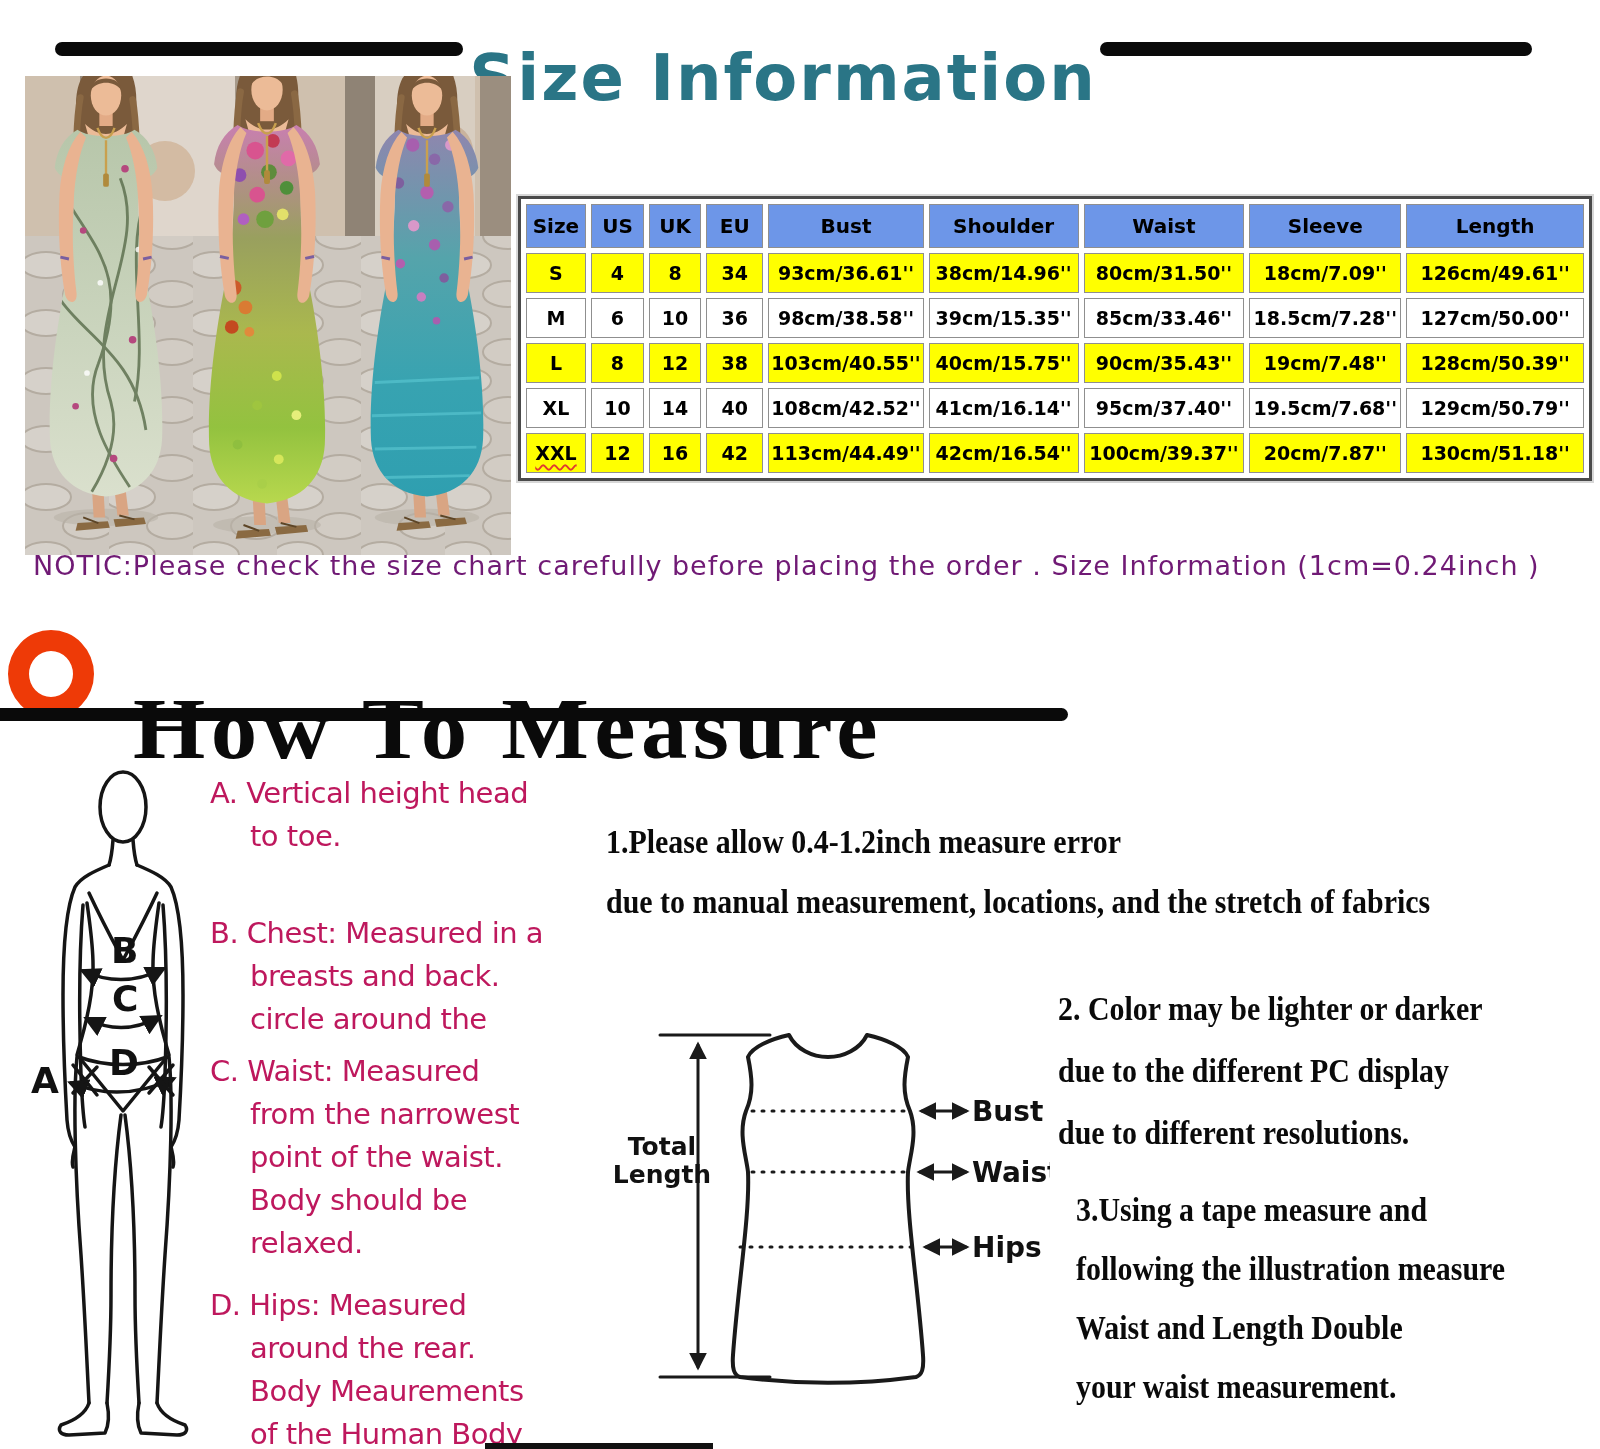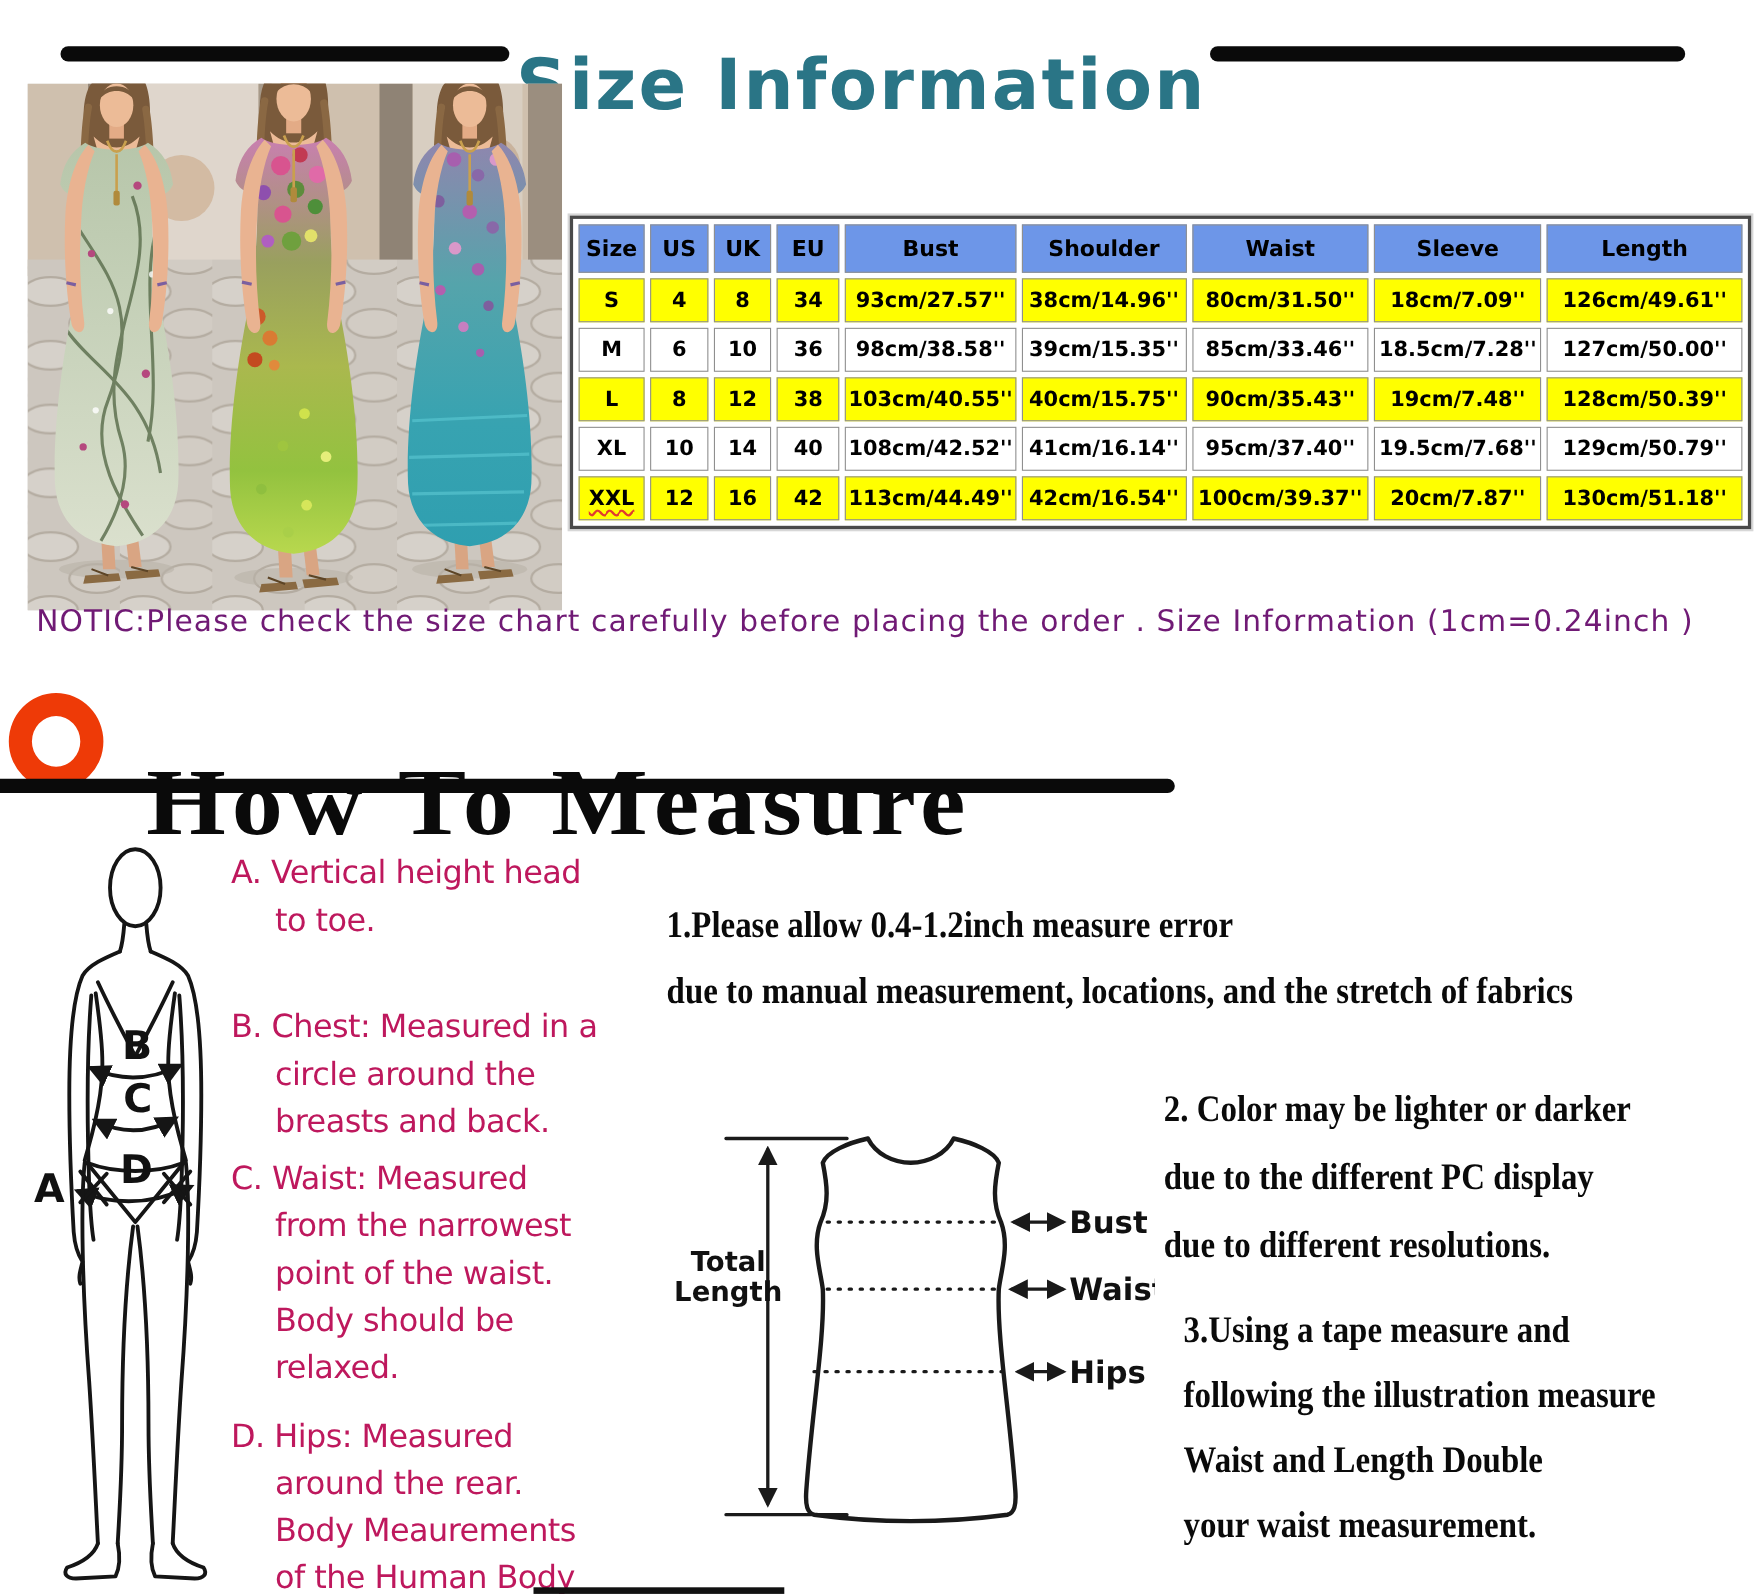--- a/index.html
+++ b/index.html
@@ -243,21 +243,21 @@
           <th>Sleeve</th>
           <th>Length</th>
         </tr>
       </thead>
       <tbody>
         <tr class="hl">
           <td>S</td>
           <td>4</td>
           <td>8</td>
           <td>34</td>
-          <td>93cm/27.57''</td>
+          <td>93cm/36.61''</td>
           <td>38cm/14.96''</td>
           <td>80cm/31.50''</td>
           <td>18cm/7.09''</td>
           <td>126cm/49.61''</td>
         </tr>
         <tr>
           <td>M</td>
           <td>6</td>
           <td>10</td>
           <td>36</td>
@@ -348,22 +348,22 @@
       <text x="84" y="320">D</text>
     </g>
   </svg>
 
   <div class="m-block mb-a">
     <div>A. Vertical height head</div>
     <div class="cont">to toe.</div>
   </div>
   <div class="m-block mb-b">
     <div>B. Chest: Measured in a</div>
+    <div class="cont">breasts and back.</div>
     <div class="cont">circle around the</div>
-    <div class="cont">breasts and back.</div>
   </div>
   <div class="m-block mb-c">
     <div>C. Waist: Measured</div>
     <div class="cont">from the narrowest</div>
     <div class="cont">point of the waist.</div>
     <div class="cont">Body should be</div>
     <div class="cont">relaxed.</div>
   </div>
   <div class="m-block mb-d">
     <div>D. Hips: Measured</div>

